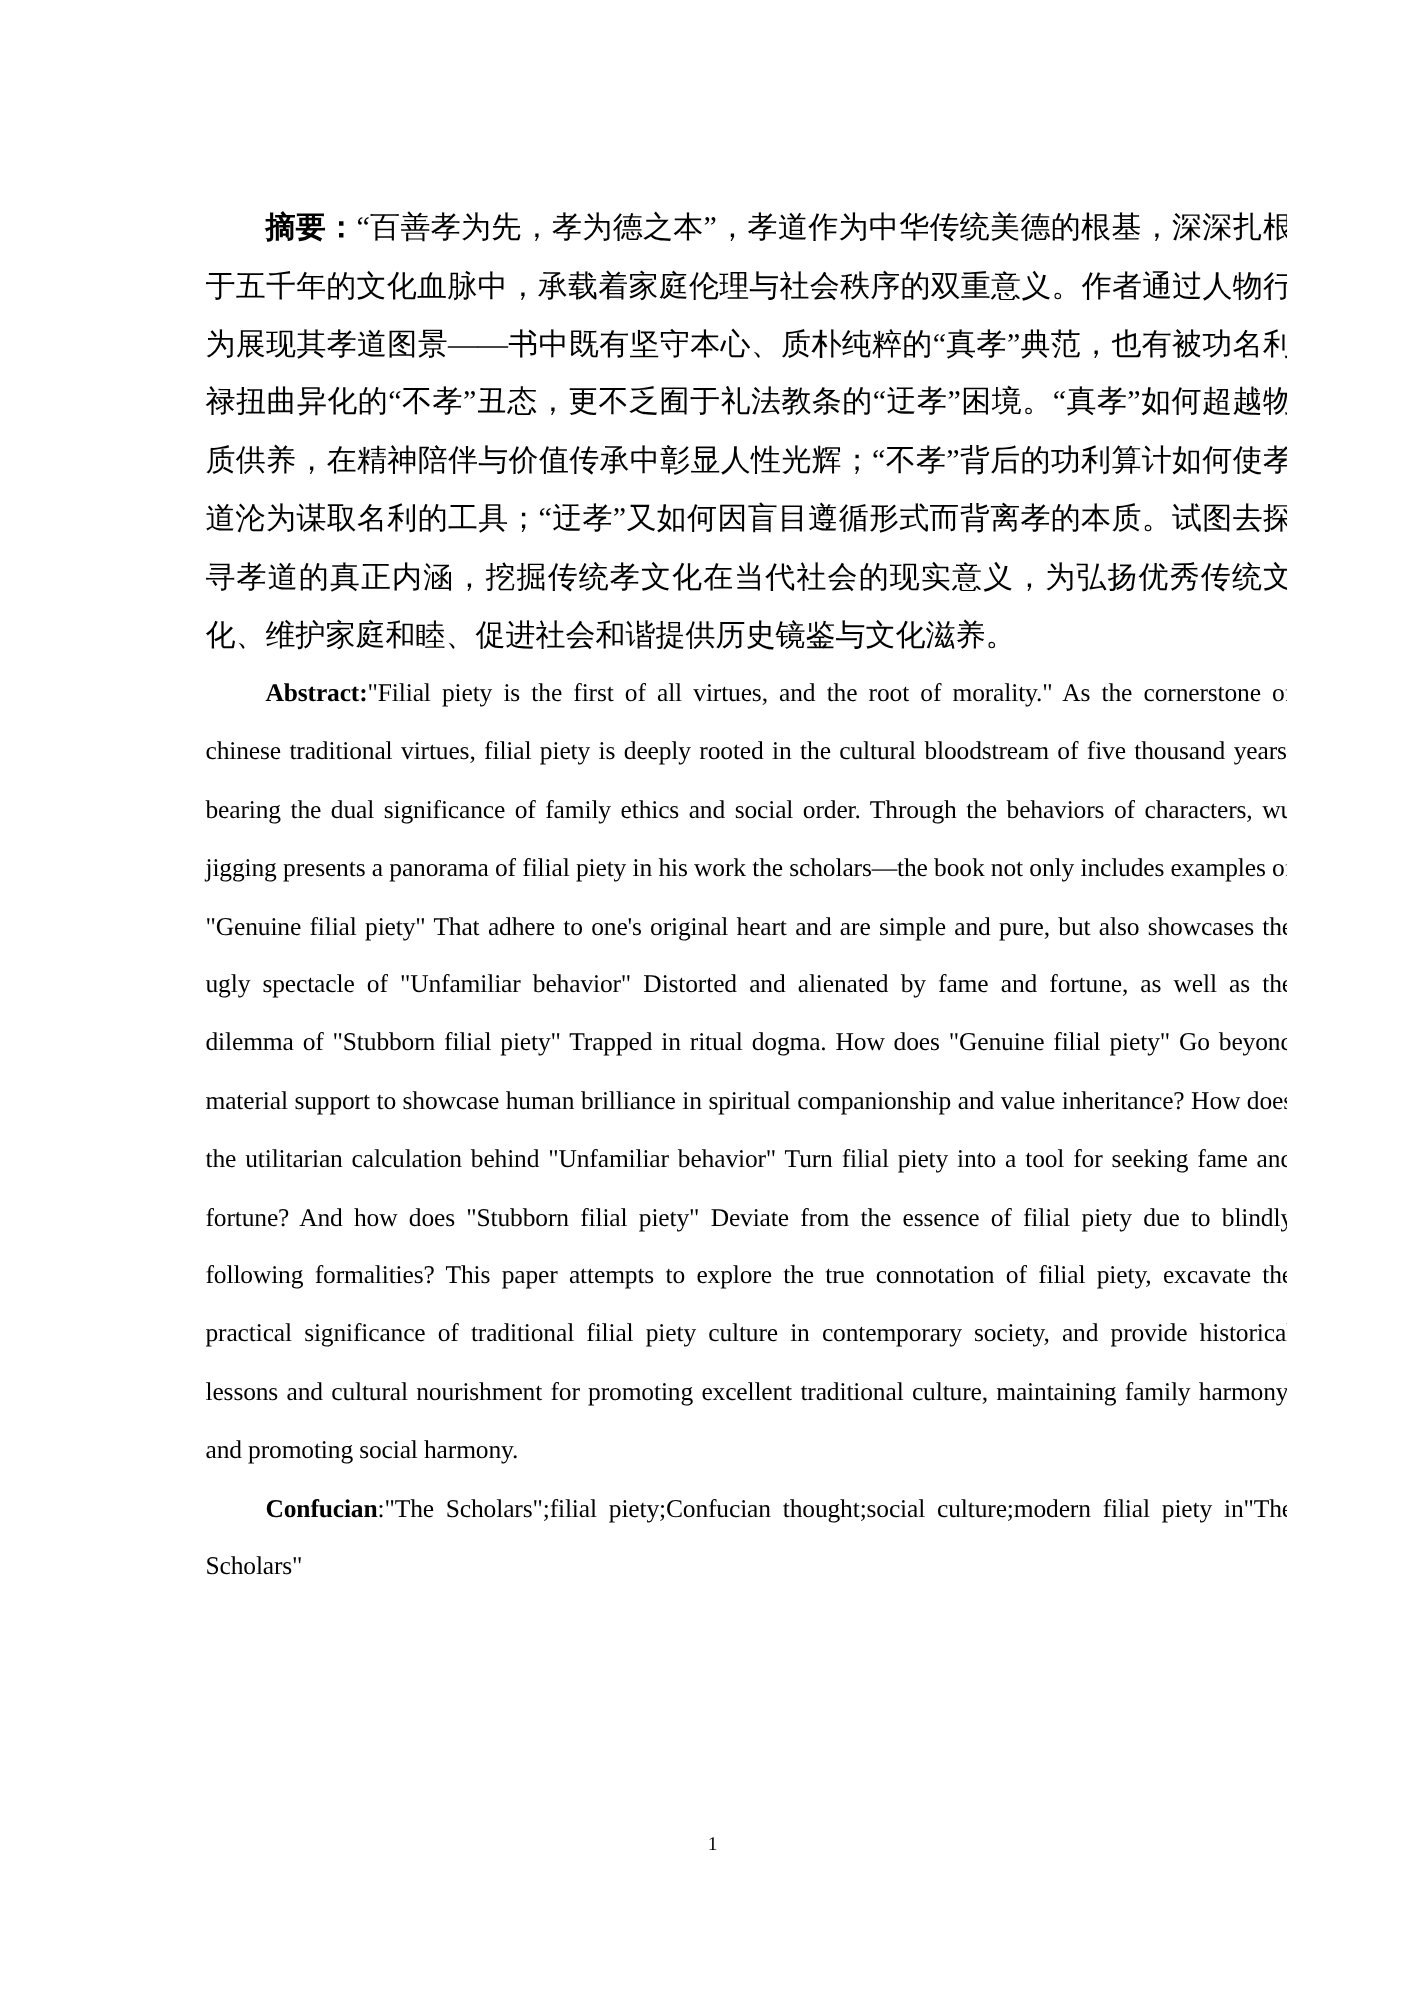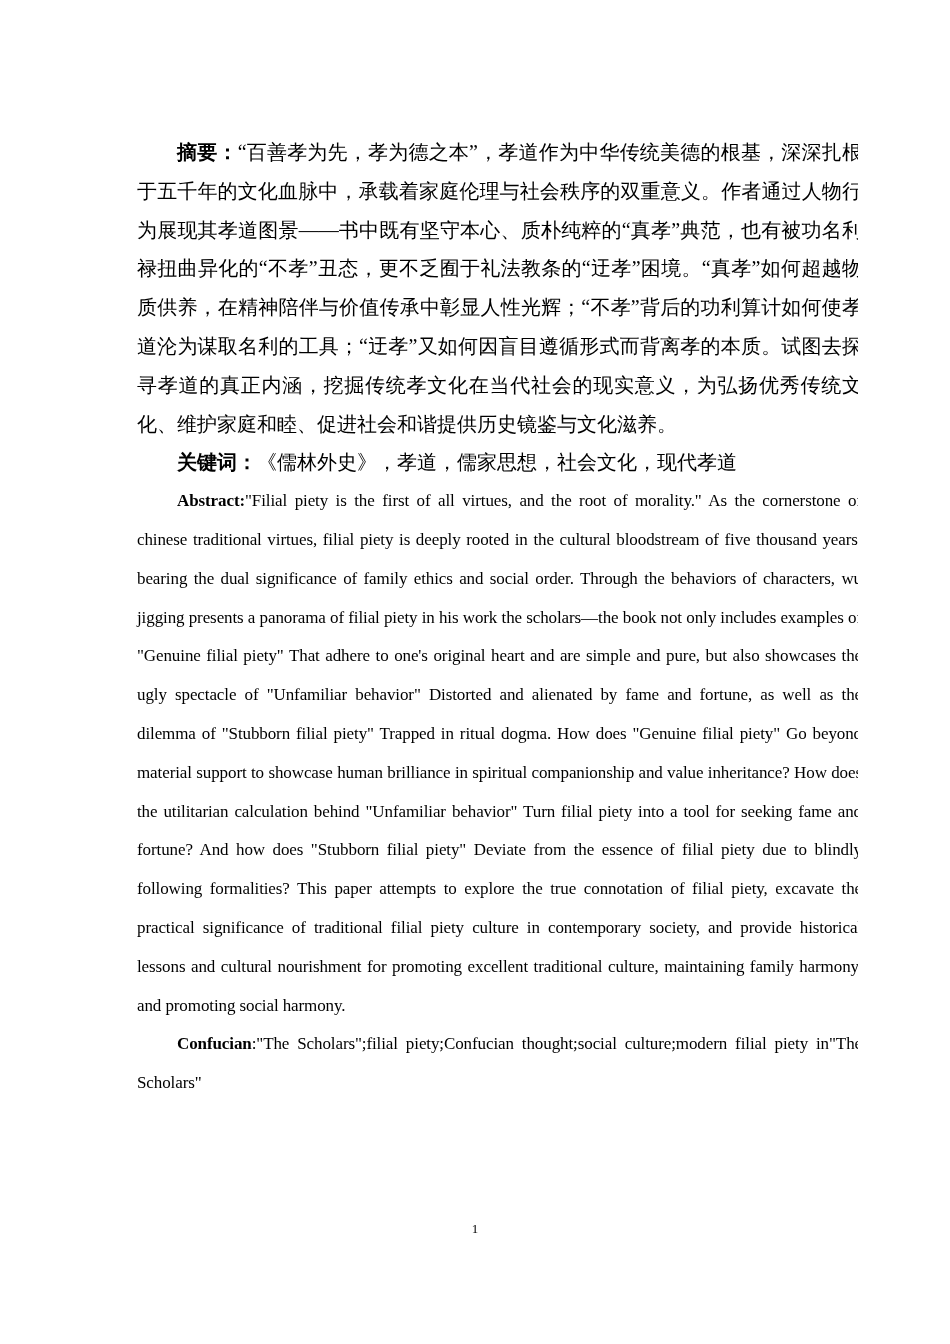--- a/index.html
+++ b/index.html
@@ -50,21 +50,20 @@
   }
 </style>
 </head>
 <body>
 
 <div class="doc-page">
   <div class="doc-content">
 
     <p class="para-cn"><span class="para-label">摘要：</span><span>“百善孝为先，孝为德之本”，孝道作为中华传统美德的根基，深深扎根于五千年的文化血脉中，承载着家庭伦理与社会秩序的双重意义。作者通过人物行为展现其孝道图景——书中既有坚守本心、质朴纯粹的“真孝”典范，也有被功名利禄扭曲异化的“不孝”丑态，更不乏囿于礼法教条的“迂孝”困境。“真孝”如何超越物质供养，在精神陪伴与价值传承中彰显人性光辉；“不孝”背后的功利算计如何使孝道沦为谋取名利的工具；“迂孝”又如何因盲目遵循形式而背离孝的本质。试图去探寻孝道的真正内涵，挖掘传统孝文化在当代社会的现实意义，为弘扬优秀传统文化、维护家庭和睦、促进社会和谐提供历史镜鉴与文化滋养。</span></p>
 
-    <p class="para-cn"><span class="para-label">关键词：</span><span>《儒林外史》，孝道，儒家思想，社会文化，现代孝道</span></p>
 
     <p class="para-en"><span class="para-label">Abstract:</span><span>"Filial piety is the first of all virtues, and the root of morality." As the cornerstone of chinese traditional virtues, filial piety is deeply rooted in the cultural bloodstream of five thousand years, bearing the dual significance of family ethics and social order. Through the behaviors of characters, wu jigging presents a panorama of filial piety in his work the scholars—the book not only includes examples of "Genuine filial piety" That adhere to one's original heart and are simple and pure, but also showcases the ugly spectacle of "Unfamiliar behavior" Distorted and alienated by fame and fortune, as well as the dilemma of "Stubborn filial piety" Trapped in ritual dogma. How does "Genuine filial piety" Go beyond material support to showcase human brilliance in spiritual companionship and value inheritance? How does the utilitarian calculation behind "Unfamiliar behavior" Turn filial piety into a tool for seeking fame and fortune? And how does "Stubborn filial piety" Deviate from the essence of filial piety due to blindly following formalities? This paper attempts to explore the true connotation of filial piety, excavate the practical significance of traditional filial piety culture in contemporary society, and provide historical lessons and cultural nourishment for promoting excellent traditional culture, maintaining family harmony, and promoting social harmony.</span></p>
 
     <p class="para-en"><span class="para-label">Confucian</span><span>:"The Scholars";filial piety;Confucian thought;social culture;modern filial piety in"The Scholars"</span></p>
 
   </div>
 
   <div class="page-footer">1</div>
 </div>
 

